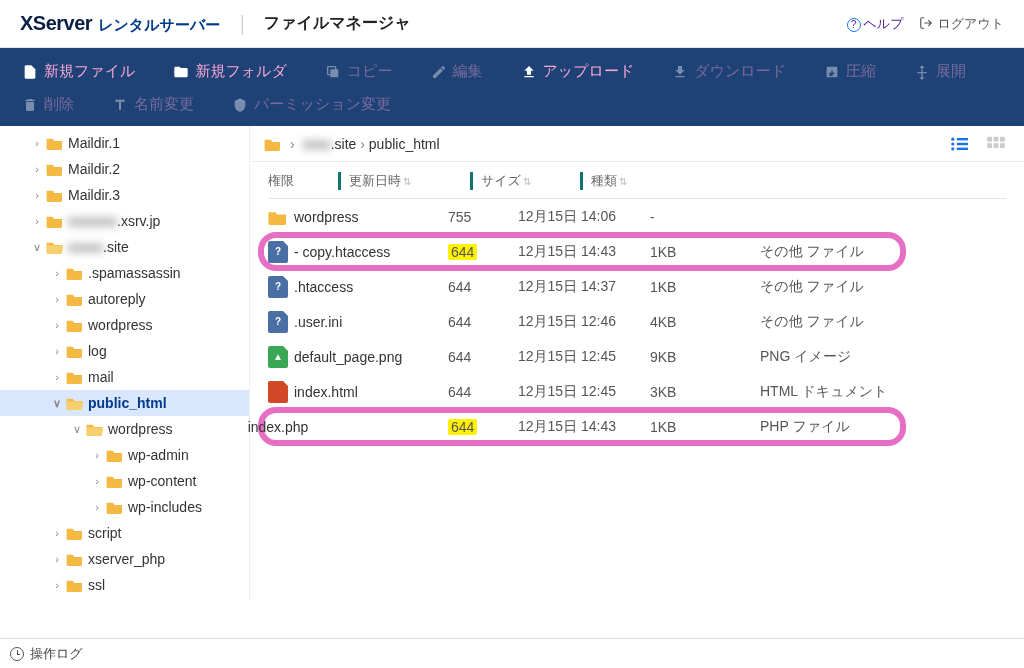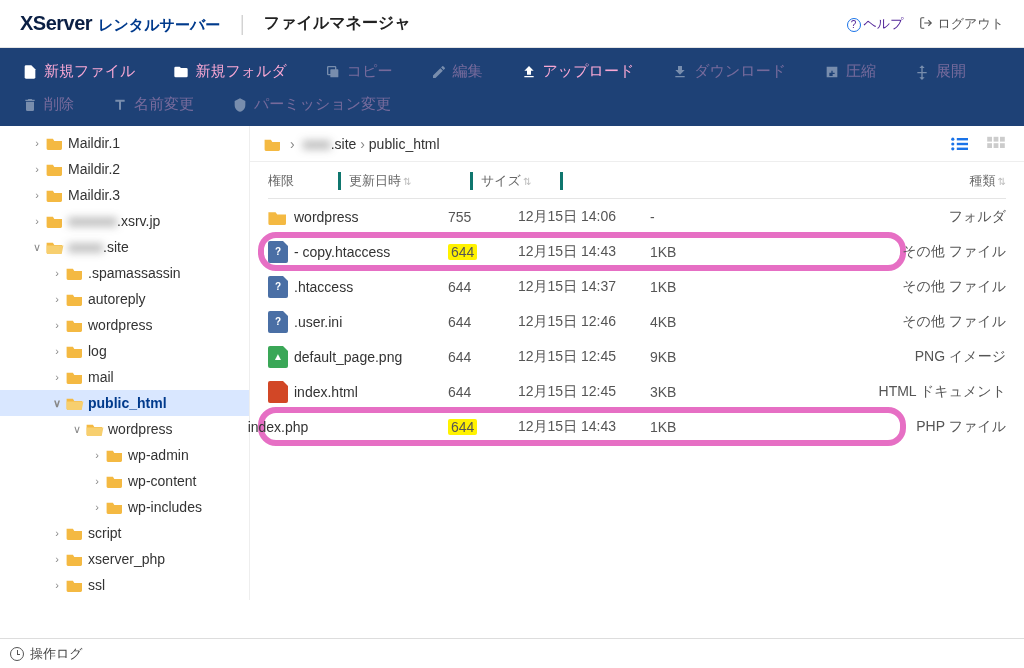--- a/index.html
+++ b/index.html
@@ -54,22 +54,22 @@
 
 
 .ftable { padding: 10px 18px 0; }
 .ft-head { display: flex; border-bottom: 1px solid #e5e5e5; padding-bottom: 8px; color: #666; font-size: 13px; }
 .ft-head .col { border-left: 3px solid #0f766e; padding-left: 8px; }
 .ft-head .col:first-child { border-left: none; padding-left: 0; }
 .sort-ic { color: #bbb; font-size: 10px; margin-left: 2px; }
 .col-name { width: 180px; }
 .col-perm { width: 70px; }
 .col-date { width: 132px; }
-.col-size { width: 90px; }
-.col-type { flex: 1; text-align: right; }
+.col-size { width: 110px; }
+.col-type { flex: 1; }
 .ft-row { display: flex; align-items: center; height: 35px; font-size: 14px; position: relative; }
 .ft-row .col { padding-left: 0; }
 .ft-row .col-perm, .ft-row .col-date, .ft-row .col-size, .ft-row .col-type { color: #555; }
 .file-ic { width: 20px; height: 20px; display: inline-flex; align-items: center; justify-content: center; margin-right: 6px; border-radius: 2px; vertical-align: middle; }
 .file-name { vertical-align: middle; }
 .hl-row { position: relative; }
 .hl-row::before { content: ""; position: absolute; left: -10px; right: 100px; top: -2px; bottom: -2px; border: 6px solid #e66fc4; border-radius: 18px; z-index: -1; }
 .hl-perm { background: #fff200; padding: 0 3px; border-radius: 2px; }
 
 
@@ -413,21 +413,20 @@
       <div id="ft-body">
           <div class="ft-row">
     <div class="col col-name"><span class="file-ic">
                 <svg width="20" height="16" viewBox="0 0 24 20">
                   <path fill="#f4b942" d="M2 4h7l2 3h11v11a2 2 0 0 1-2 2H2a2 2 0 0 1-2-2V4z"></path>
                 </svg>
               </span><span class="file-name">wordpress</span></div>
     <div class="col col-perm">755</div>
     <div class="col col-date">12月15日 14:06</div>
     <div class="col col-size">-</div>
-    <div class="col col-type">フォルダ</div>
           </div>
           <div class="ft-row hl-row">
     <div class="col col-name"><span class="file-ic">
                 <span style="background:#4a6fa5;color:#fff;width:20px;height:22px;display:inline-flex;align-items:center;justify-content:center;font-size:10px;font-weight:bold;border-radius:2px;position:relative;"><span style="position:absolute;right:0;top:0;border-style:solid;border-width:0 5px 5px 0;border-color:transparent #fff transparent transparent"></span>?</span>
               </span><span class="file-name">- copy.htaccess</span></div>
     <div class="col col-perm"><span class="hl-perm">644</span></div>
     <div class="col col-date">12月15日 14:43</div>
     <div class="col col-size">1KB</div>
     <div class="col col-type">その他 ファイル</div>
           </div>

